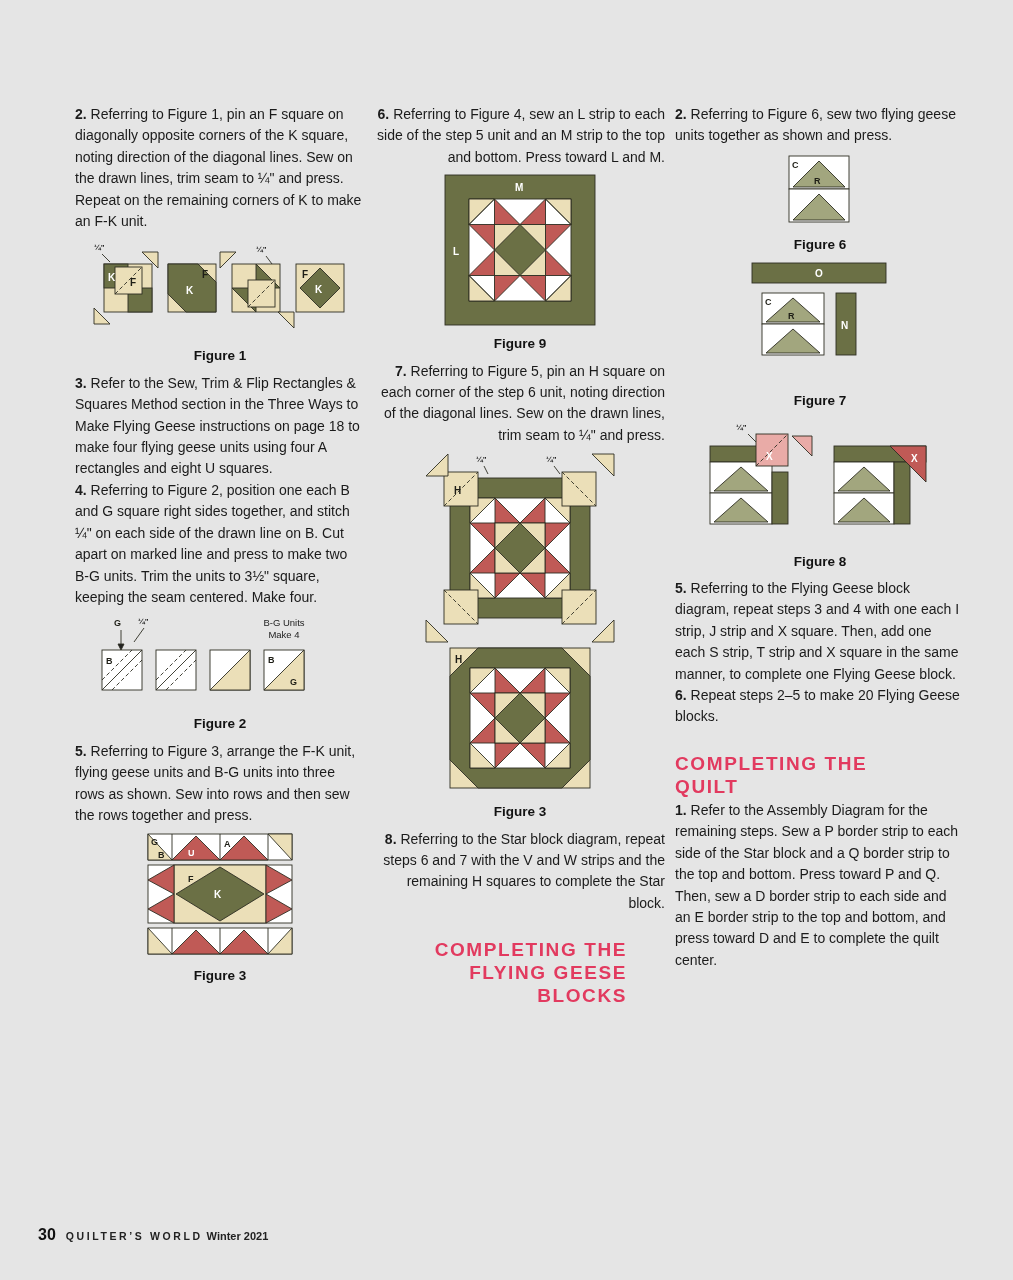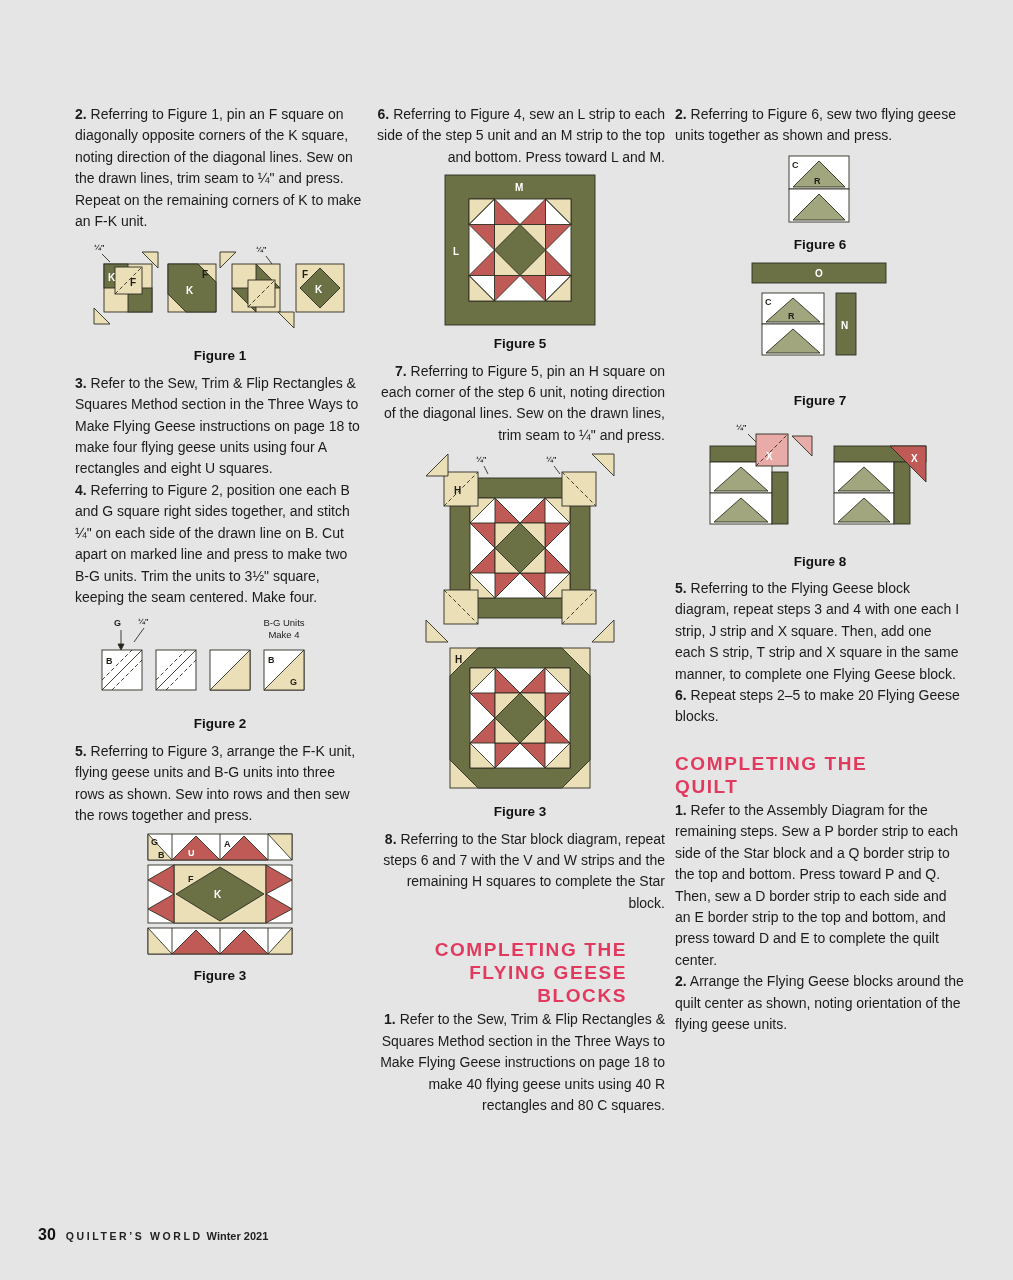--- a/index.html
+++ b/index.html
@@ -190,21 +190,21 @@
           <polygon class="redp" points="0,25.5 25.5,25.5 25.5,51"></polygon>
           <polygon class="redp" points="0,76.5 25.5,76.5 25.5,51"></polygon>
           <polygon class="redp" points="102,25.5 76.5,25.5 76.5,51"></polygon>
           <polygon class="redp" points="102,76.5 76.5,76.5 76.5,51"></polygon>
           <rect class="cream" x="25.5" y="25.5" width="51" height="51"></rect>
           <polygon class="olive" points="51,25.5 76.5,51 51,76.5 25.5,51"></polygon>
         </g>
         <text class="lw" x="71" y="17">M</text>
         <text class="lw" x="9" y="81">L</text>
       </svg>
-      <div class="fig-caption">Figure 5</div>
+      <div class="fig-caption">Figure 9</div>
     </div>
 
     <p class="step"><b>7.</b> <span>Referring to Figure 5, pin an H square on each corner of the step 6 unit, noting direction of the diagonal lines. Sew on the drawn lines, trim seam to ¼" and press.</span></p>
 
     <div class="figure">
       <svg width="192" height="192" viewBox="0 0 192 192">
         <g transform="translate(26,26)">
           <rect class="olive" x="0" y="0" width="140" height="140"></rect>
           <rect class="whitep" x="20" y="20" width="100" height="100"></rect>
           <g transform="translate(20,20)">
@@ -266,21 +266,20 @@
           <text class="ld" x="5" y="15">H</text>
         </g>
       </svg>
       <div class="fig-caption">Figure 3</div>
     </div>
 
     <p class="step"><b>8.</b> <span>Referring to the Star block diagram, repeat steps 6 and 7 with the V and W strips and the remaining H squares to complete the Star block.</span></p>
 
     <div class="section-heading">COMPLETING THE FLYING GEESE BLOCKS</div>
 
-    <p class="step"><b>1.</b> <span>Refer to the Sew, Trim &amp; Flip Rectangles &amp; Squares Method section in the Three Ways to Make Flying Geese instructions on page 18 to make 40 flying geese units using 40 R rectangles and 80 C squares.</span></p>
   </div>
 
   <div class="col col-3">
     <p class="step"><b>2.</b> <span>Referring to Figure 6, sew two flying geese units together as shown and press.</span></p>
 
     <div class="figure">
       <svg width="68" height="74" viewBox="0 0 68 74">
         <g transform="translate(3,3)">
           <rect class="whitep" x="0" y="0" width="60" height="33"></rect>
           <polygon class="sage" points="4,31 30,5 56,31"></polygon>
@@ -342,21 +341,20 @@
       </svg>
       <div class="fig-caption">Figure 8</div>
     </div>
 
     <p class="step"><b>5.</b> <span>Referring to the Flying Geese block diagram, repeat steps 3 and 4 with one each I strip, J strip and X square. Then, add one each S strip, T strip and X square in the same manner, to complete one Flying Geese block.</span></p>
     <p class="step"><b>6.</b> <span>Repeat steps 2–5 to make 20 Flying Geese blocks.</span></p>
 
     <div class="section-heading">COMPLETING THE QUILT</div>
 
     <p class="step"><b>1.</b> <span>Refer to the Assembly Diagram for the remaining steps. Sew a P border strip to each side of the Star block and a Q border strip to the top and bottom. Press toward P and Q. Then, sew a D border strip to each side and an E border strip to the top and bottom, and press toward D and E to complete the quilt center.</span></p>
-    <p class="step"><b>2.</b> <span>Arrange the Flying Geese blocks around the quilt center as shown, noting orientation of the flying geese units.</span></p>
   </div>
 
   <div class="footer">
     <span class="pagenum">30</span>
     <span class="mag">QUILTER’S WORLD</span>
     <span class="issue">Winter 2021</span>
   </div>
 
 </div>
 

